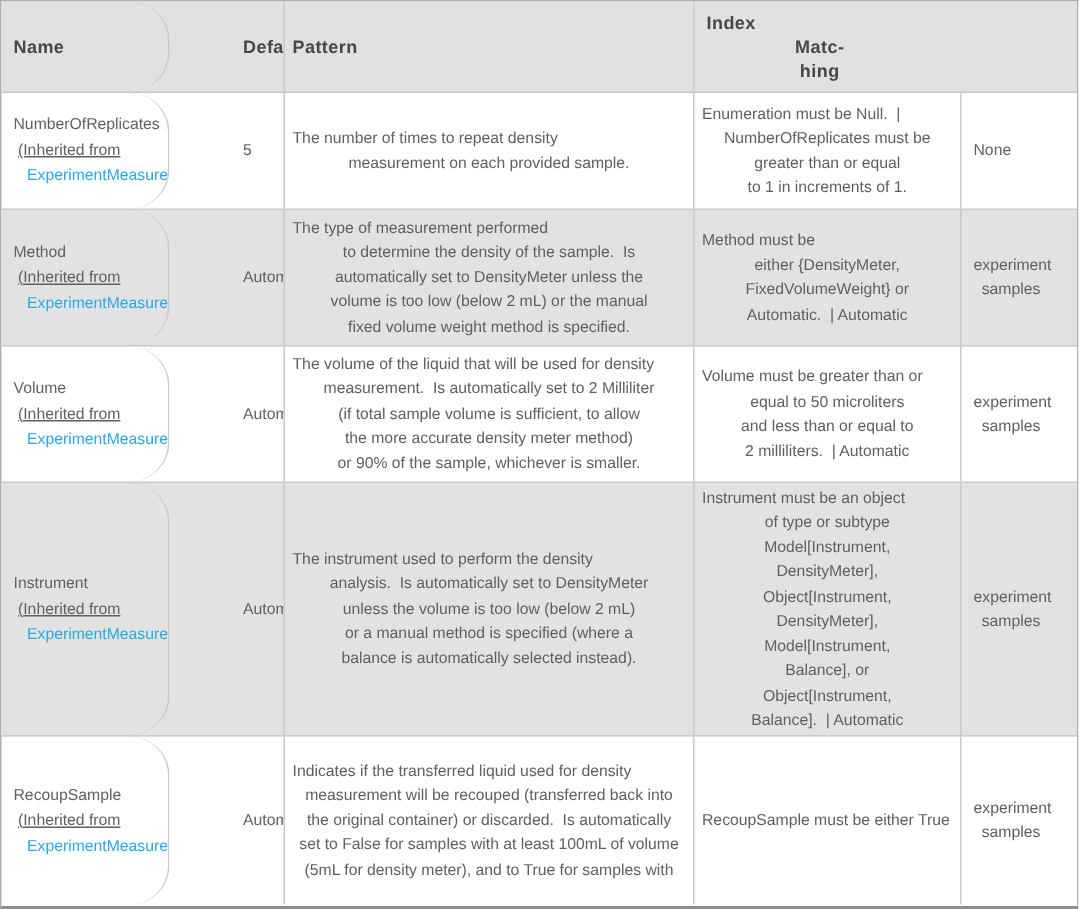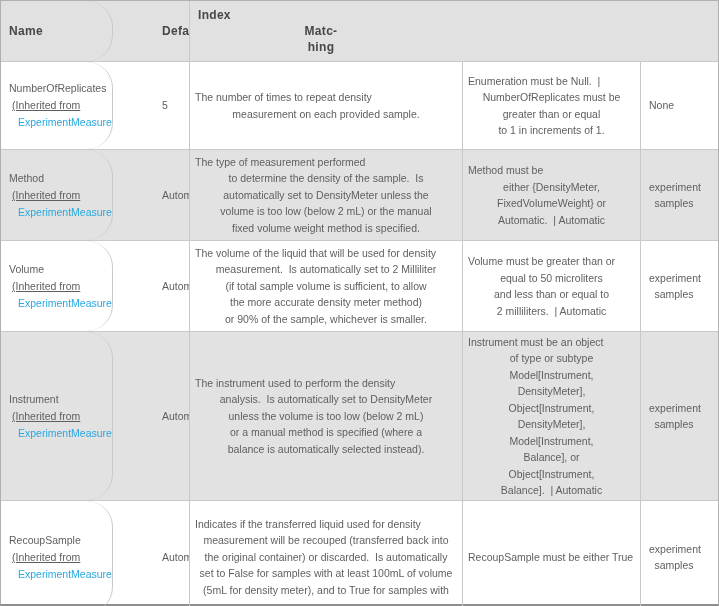--- a/index.html
+++ b/index.html
@@ -17,21 +17,21 @@
     background: #ffffff;
   }
   .row {
     display: grid;
     grid-template-columns: 112px 77px 273px 178px 77px;
     border-bottom: 1px solid #c9c9c9;
     box-sizing: border-box;
   }
   .row:last-child { border-bottom: none; }
   .header { height: 61px; background: #e1e1e1; }
-  .r0 { height: 88px; }
+  .r0 { height: 78px; }
   .r1 { height: 91px; }
   .r2 { height: 91px; }
   .r3 { height: 169px; }
   .r4 { height: 112px; }
   .alt { background: #e2e2e2; }
   .cell {
     border-right: 1px solid #c9c9c9;
     box-sizing: border-box;
     display: flex;
     flex-direction: column;
@@ -73,20 +73,23 @@
 
 <div class="doc-table">
 
   <div class="row header">
     <div class="cell c-name lines">
         <div class="ln first">Name</div>
       </div>
     <div class="cell c-default lines">
         <div class="ln first">Default</div>
       </div>
+    <div class="cell c-pattern lines">
+        <div class="ln first">Pattern</div>
+      </div>
     <div class="cell c-index lines">
         <div class="ln first">Index</div>
         <div class="ln">Matc-</div>
         <div class="ln">hing</div>
       </div>
   </div>
 
   <div class="row r0">
     <div class="cell c-name">
       <div class="nm">NumberOfReplicates</div>

